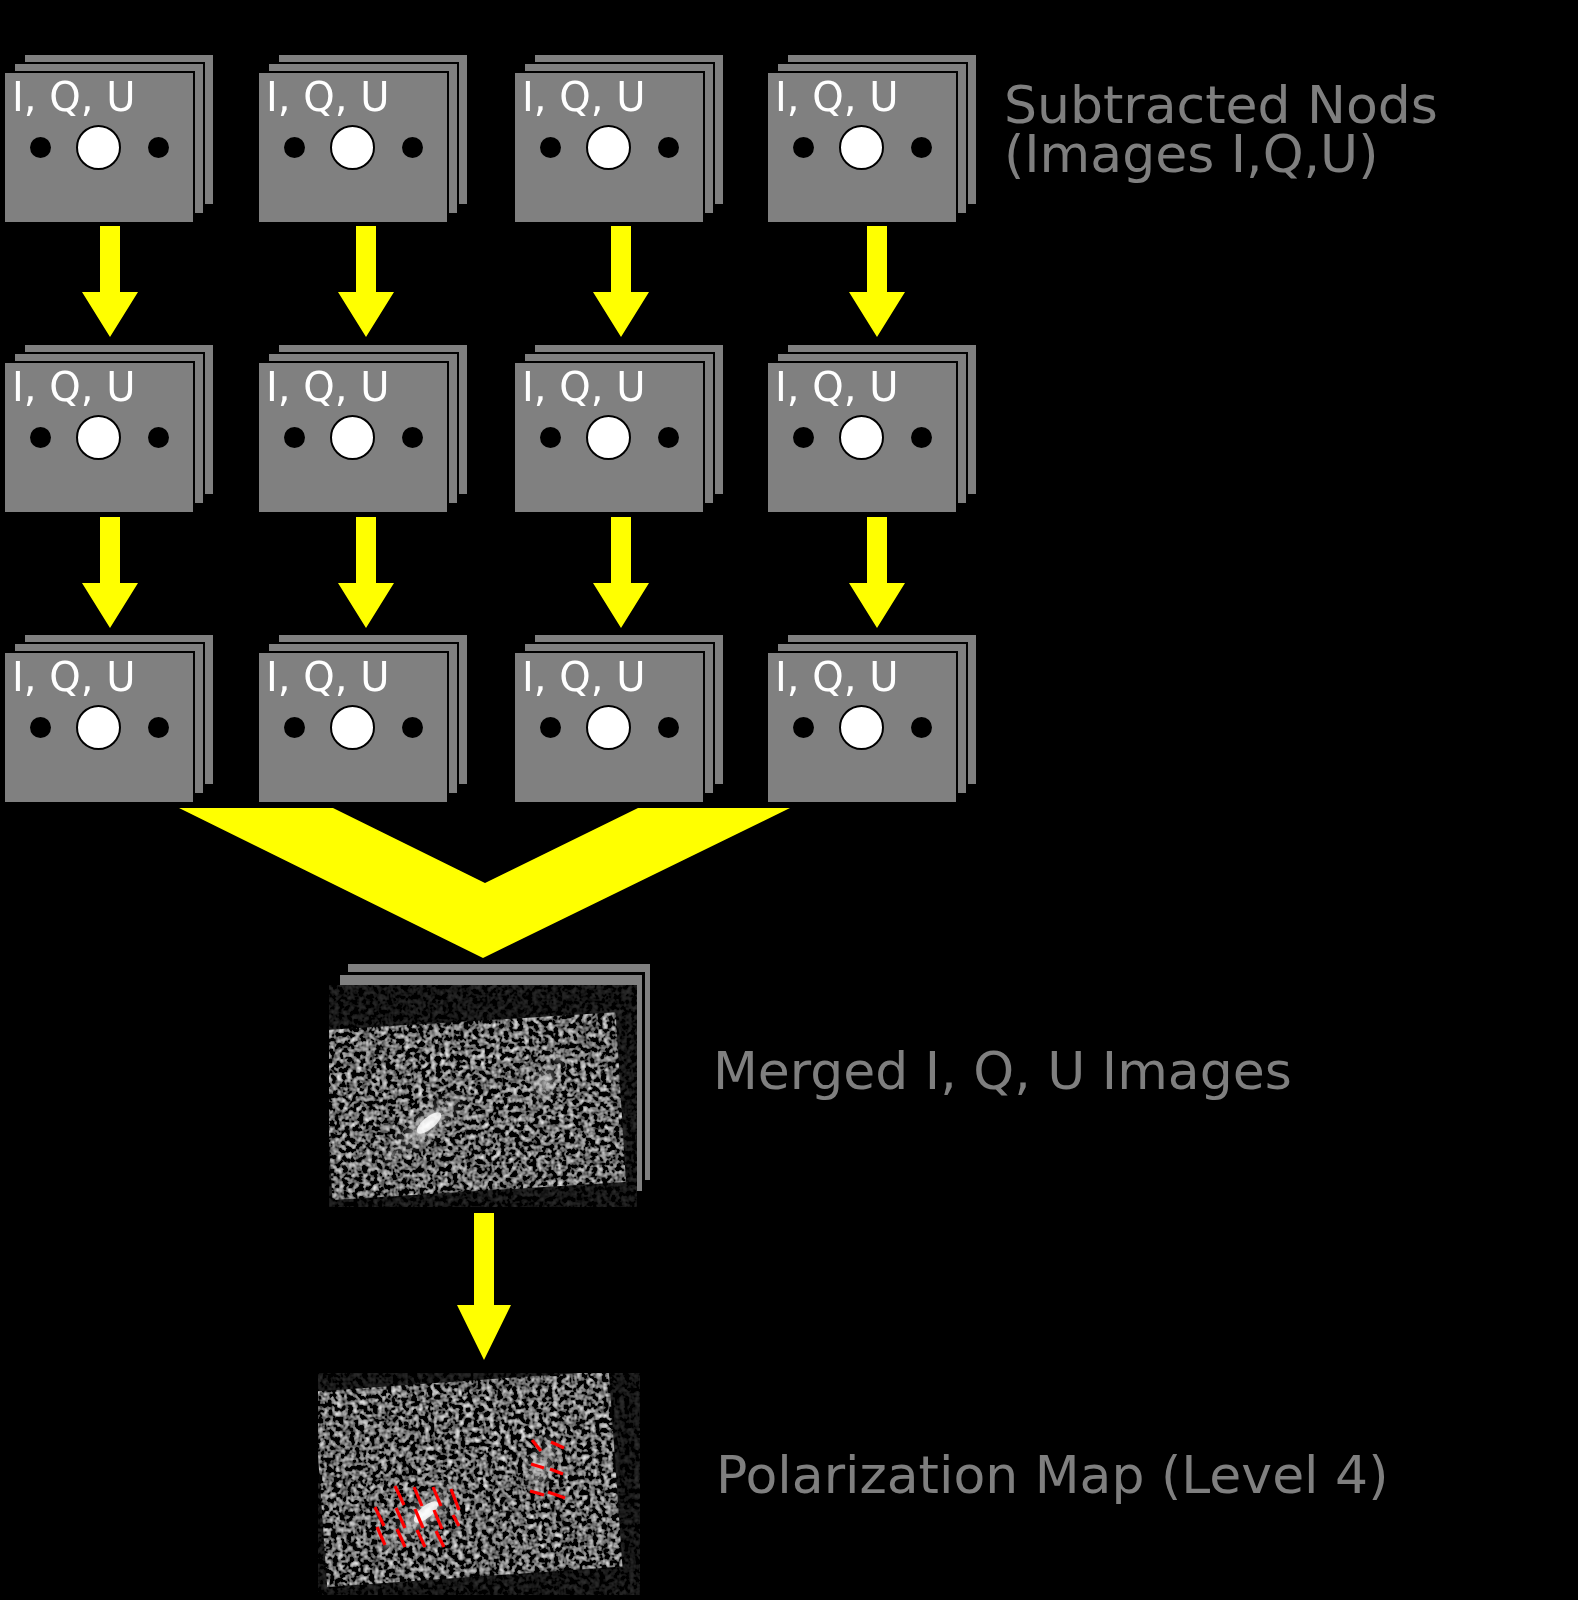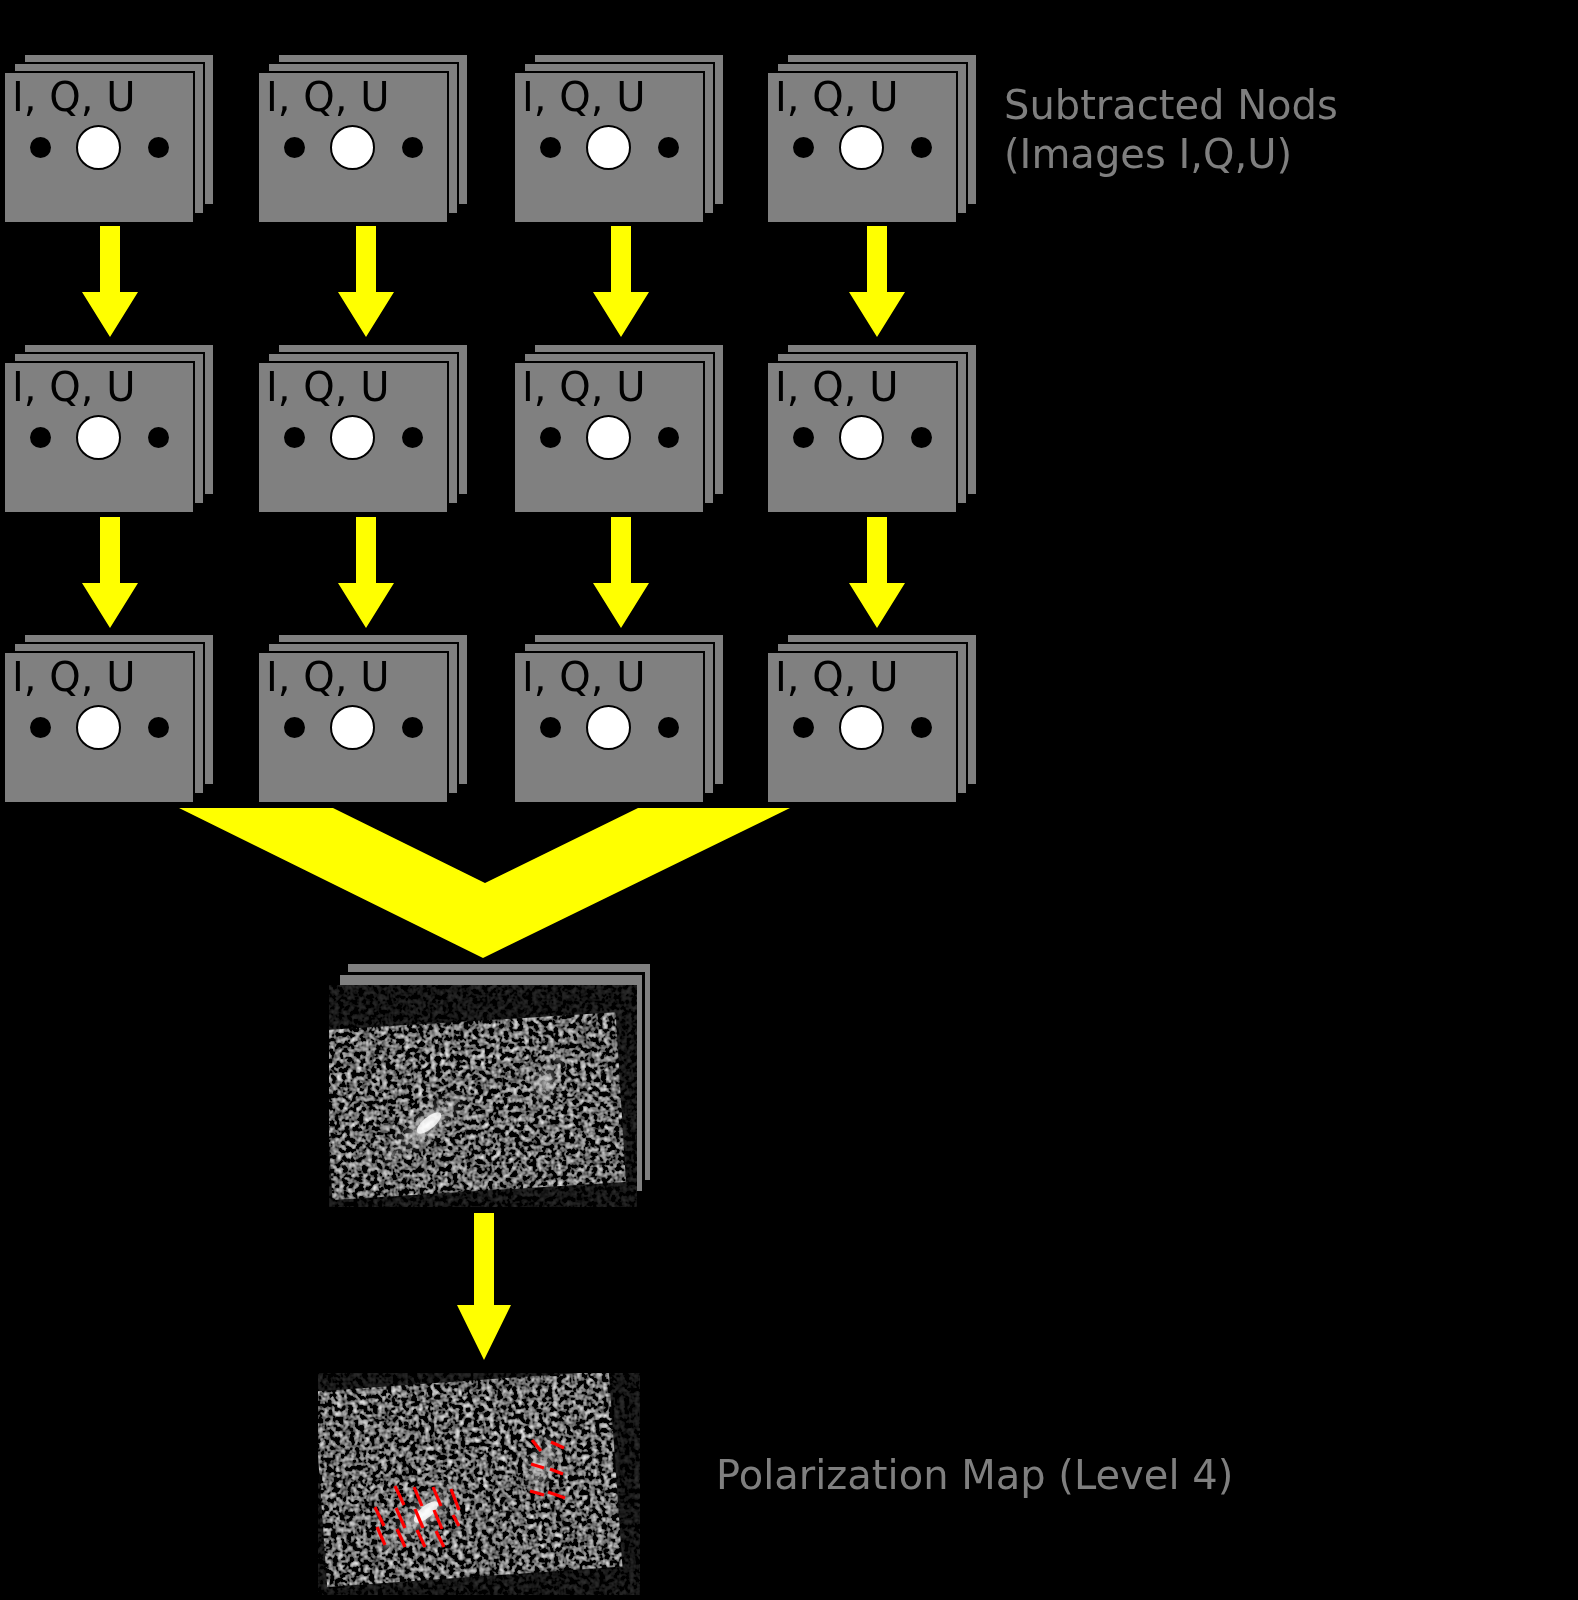--- a/index.html
+++ b/index.html
@@ -6,33 +6,33 @@
   .stage{position:relative;width:1578px;height:1600px;background:#000;overflow:hidden;
          font-family:"DejaVu Sans",sans-serif;}
 
   
   .card-group{position:absolute;width:216px;height:175px;}
   .card{position:absolute;width:192px;height:153px;background:#808080;
         border:2px solid #000;box-sizing:border-box;}
   .card.b2{left:20px;top:0;}
   .card.b1{left:10px;top:9px;}
   .card.front{left:0;top:18px;}
-  .card-face-label{position:absolute;left:7px;top:1px;font-size:40px;color:#000000;text-align:center;}
+  .card-face-label{position:absolute;left:7px;top:1px;font-size:40px;color:#ffffff;text-align:center;}
   .dot{position:absolute;width:21px;height:21px;border-radius:50%;background:#000;top:64px;}
   .dot.l{left:25px;}
   .dot.r{left:143px;}
   .big-circle{position:absolute;left:71px;top:52px;width:41px;height:41px;border-radius:50%;
               background:#fff;border:2px solid #000;}
 
   
   .arrow-svg{position:absolute;display:block;}
   .arrow-shape{fill:#ffff00;}
 
   
-  .row-label{position:absolute;color:#7f7f7f;font-size:40px;line-height:49px;white-space:nowrap;}
+  .row-label{position:absolute;color:#7f7f7f;font-size:52px;line-height:49px;white-space:nowrap;}
 
   
   .merge-stack{position:absolute;left:329px;top:961px;width:336px;height:254px;}
   .stack-layer{position:absolute;width:308px;height:222px;background:#808080;
                border:3px solid #000;box-sizing:border-box;}
   .sl2{left:16px;top:0;}
   .sl1{left:8px;top:11px;}
   .photo{position:absolute;display:block;}
   .photo.merged{left:0;top:24px;}
   .photo.polar{left:318px;top:1373px;}
@@ -220,20 +220,23 @@
         <rect x="-2" y="36" width="294" height="170" fill="#121212"></rect>
         <rect x="-2" y="36" width="294" height="170" filter="url(#nzA)" opacity="0.9"></rect>
       </g>
       <ellipse cx="98" cy="140" rx="52" ry="19" fill="url(#gA)" opacity="0.55" transform="rotate(-40 98 140)"></ellipse>
       <ellipse cx="98" cy="140" rx="30" ry="10" fill="url(#gA)" opacity="0.95" transform="rotate(-40 98 140)"></ellipse>
       <ellipse cx="100" cy="138" rx="15" ry="6" fill="#ffffff" opacity="0.8" transform="rotate(-40 100 138)"></ellipse>
       <ellipse cx="63" cy="170" rx="12" ry="8" fill="url(#gA)" opacity="0.5" transform="rotate(-30 63 170)"></ellipse>
       <ellipse cx="216" cy="98" rx="15" ry="22" fill="url(#gA)" opacity="0.75" transform="rotate(15 216 98)"></ellipse>
       <ellipse cx="228" cy="72" rx="8" ry="13" fill="url(#gA)" opacity="0.45" transform="rotate(-30 228 72)"></ellipse>
     </svg>
+  </div>
+  <div class="row-label" style="left:713px;top:1047px">
+    <div>Merged I, Q, U Images</div>
   </div>
 
   <svg class="arrow-svg" style="left:456px;top:1213px" width="56" height="148" viewBox="0 0 56 148">
     <polygon class="arrow-shape" points="18,0 38,0 38,92 55,92 28,147 1,92 18,92"></polygon>
   </svg>
 
   <svg class="photo polar" width="322" height="222" viewBox="0 0 322 222">
     <defs>
       <filter id="nzB" x="0" y="0" width="100%" height="100%">
         <feTurbulence type="fractalNoise" baseFrequency="0.2" numOctaves="2" seed="23" stitchTiles="stitch"></feTurbulence>

